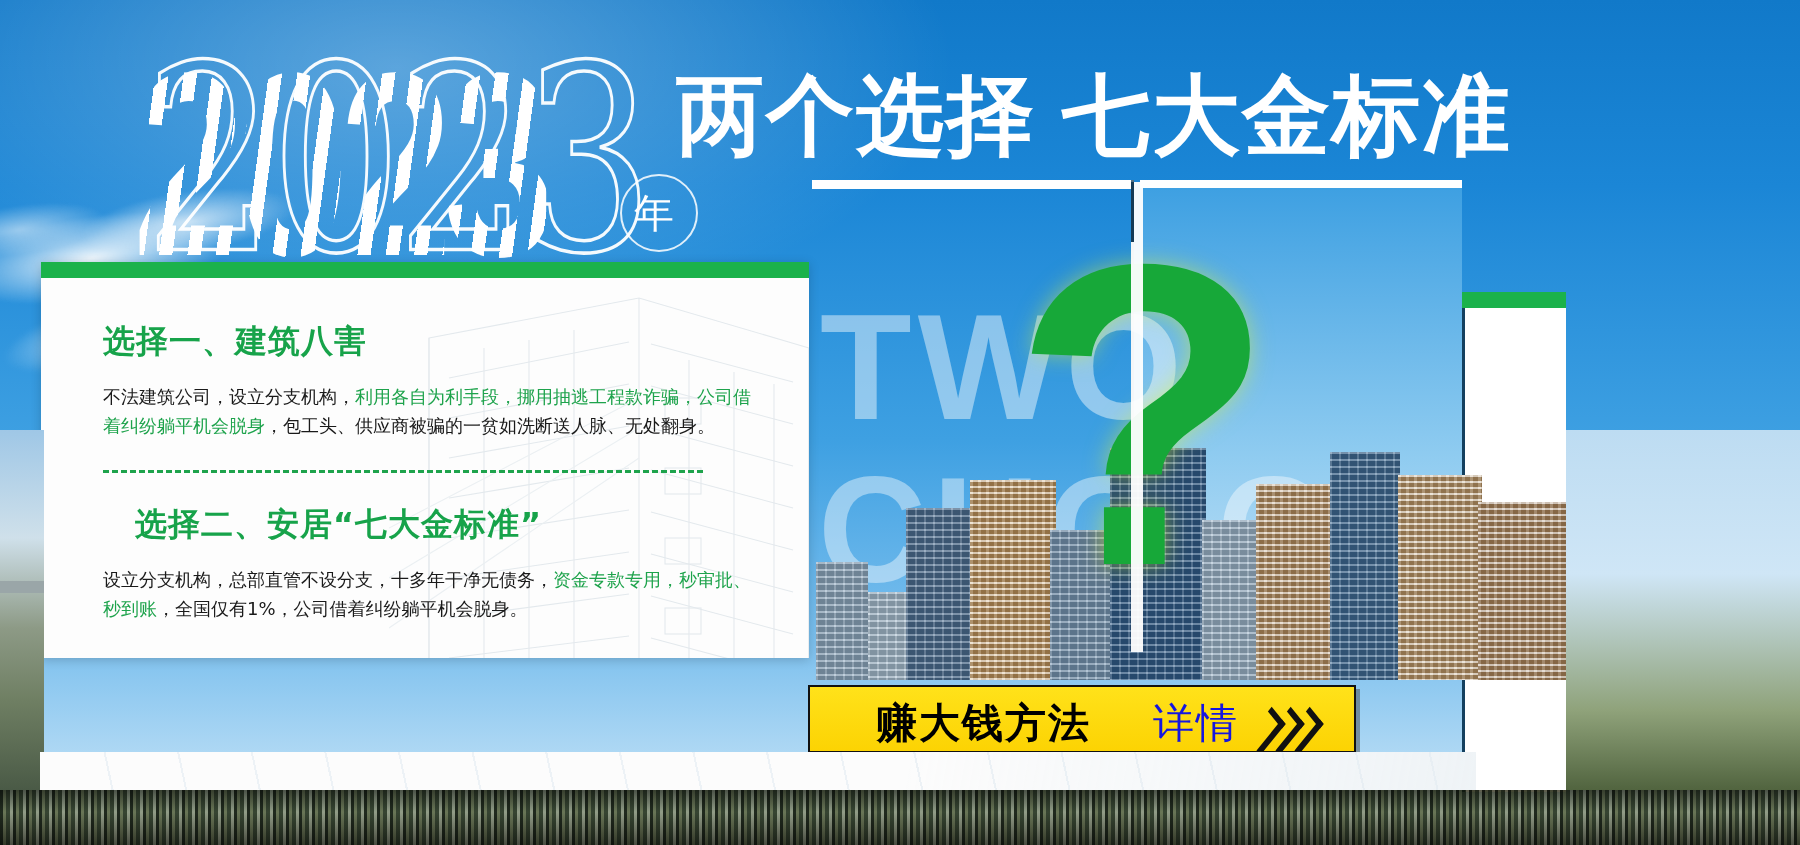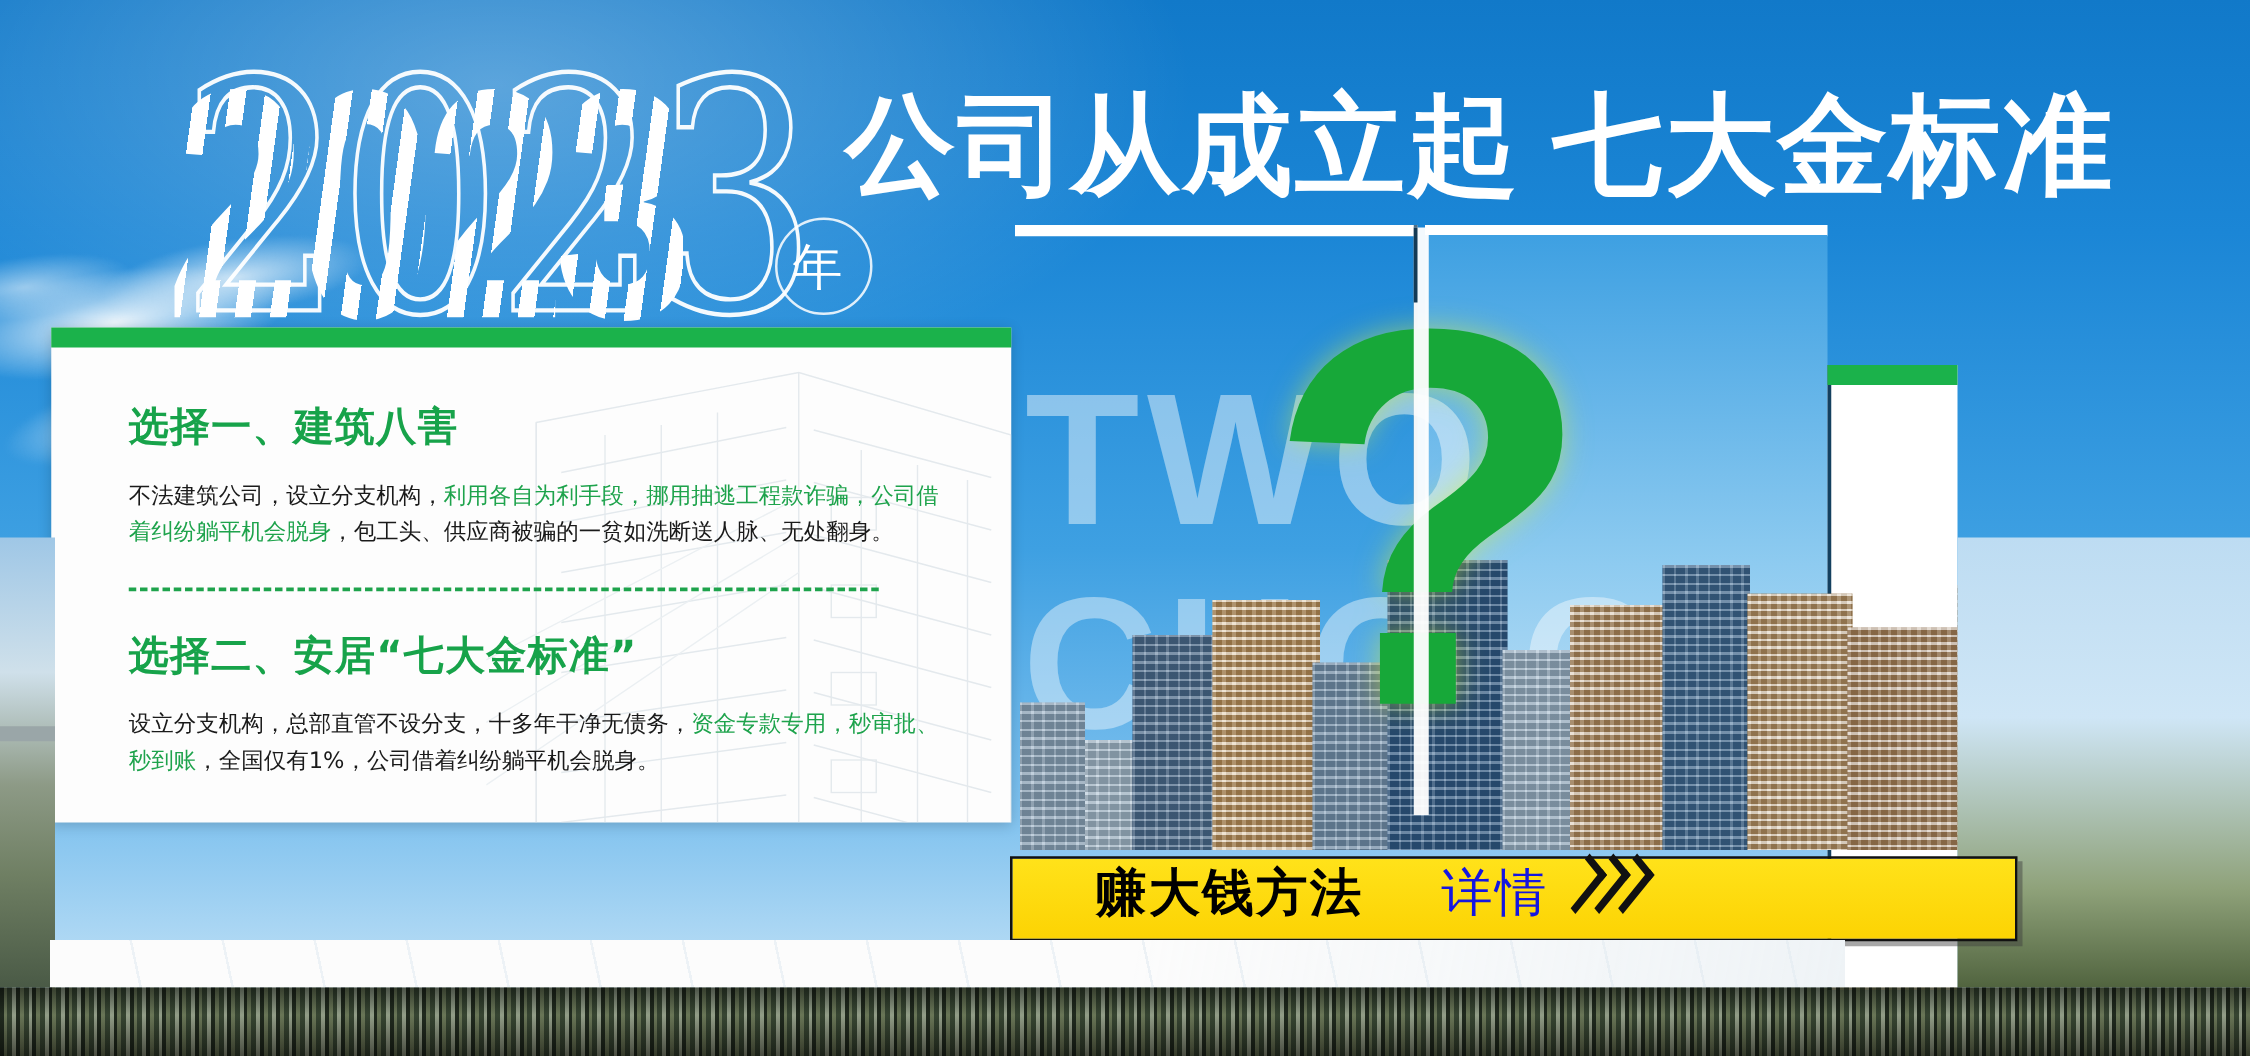--- a/index.html
+++ b/index.html
@@ -143,29 +143,29 @@
     font-family:"DejaVu Sans","Liberation Sans",sans-serif;margin:0 0 18px 0;
   }
   .sec-body{
     font-size:18px;line-height:1.62;color:#1a1a1a;margin:0;
     font-family:"DejaVu Sans","Liberation Sans",sans-serif;
   }
   .g{color:#1ea34c;}
   .dash{
     margin:30px 0 30px 0;height:0;border-top:3px dashed #1ea34c;width:600px;
   }
-  .sec2-title{margin-top:4px;}
+  .sec2-title{margin-top:4px;margin-left:32px;}
 
   
   .cta{
-    position:absolute;left:808px;top:685px;width:806px;height:68px;
+    position:absolute;left:808px;top:685px;width:548px;height:68px;
     background:linear-gradient(180deg,#ffe21a 0%, #fcd303 100%);
     border:2px solid #111;
     box-shadow:4px 4px 0 rgba(60,60,60,.45);
-    display:flex;align-items:flex-start;z-index:12;
+    display:flex;align-items:flex-end;z-index:12;
   }
   .cta-left{
     font-size:41px;font-weight:700;color:#000;letter-spacing:2px;
     margin-left:66px;font-family:"DejaVu Sans","Liberation Sans",sans-serif;
   }
   .cta-right{
     font-size:41px;font-weight:400;color:#1516e0;letter-spacing:2px;
     margin-left:62px;font-family:"DejaVu Sans","Liberation Sans",sans-serif;
   }
   .chev{
@@ -225,21 +225,21 @@
   <div class="cloud1"></div>
   <div class="cloud2"></div>
 
   <div class="year-block">
     <div class="year-outline">2023</div>
     <div class="year-solid">2023</div>
   </div>
   <div class="year-nian">年</div>
 
   <div class="headline">
-    <span>公司从成立起</span><span class="gap"></span><span>七大金标准</span>
+    <span>两个选择</span><span class="gap"></span><span>七大金标准</span>
   </div>
 
   <div class="rule-left"></div>
   <div class="rule-right"></div>
   <div class="rule-divider"></div>
 
   <div class="right-panel"></div>
   <div class="right-white-strip"></div>
   <div class="right-white-strip-top"></div>
 

